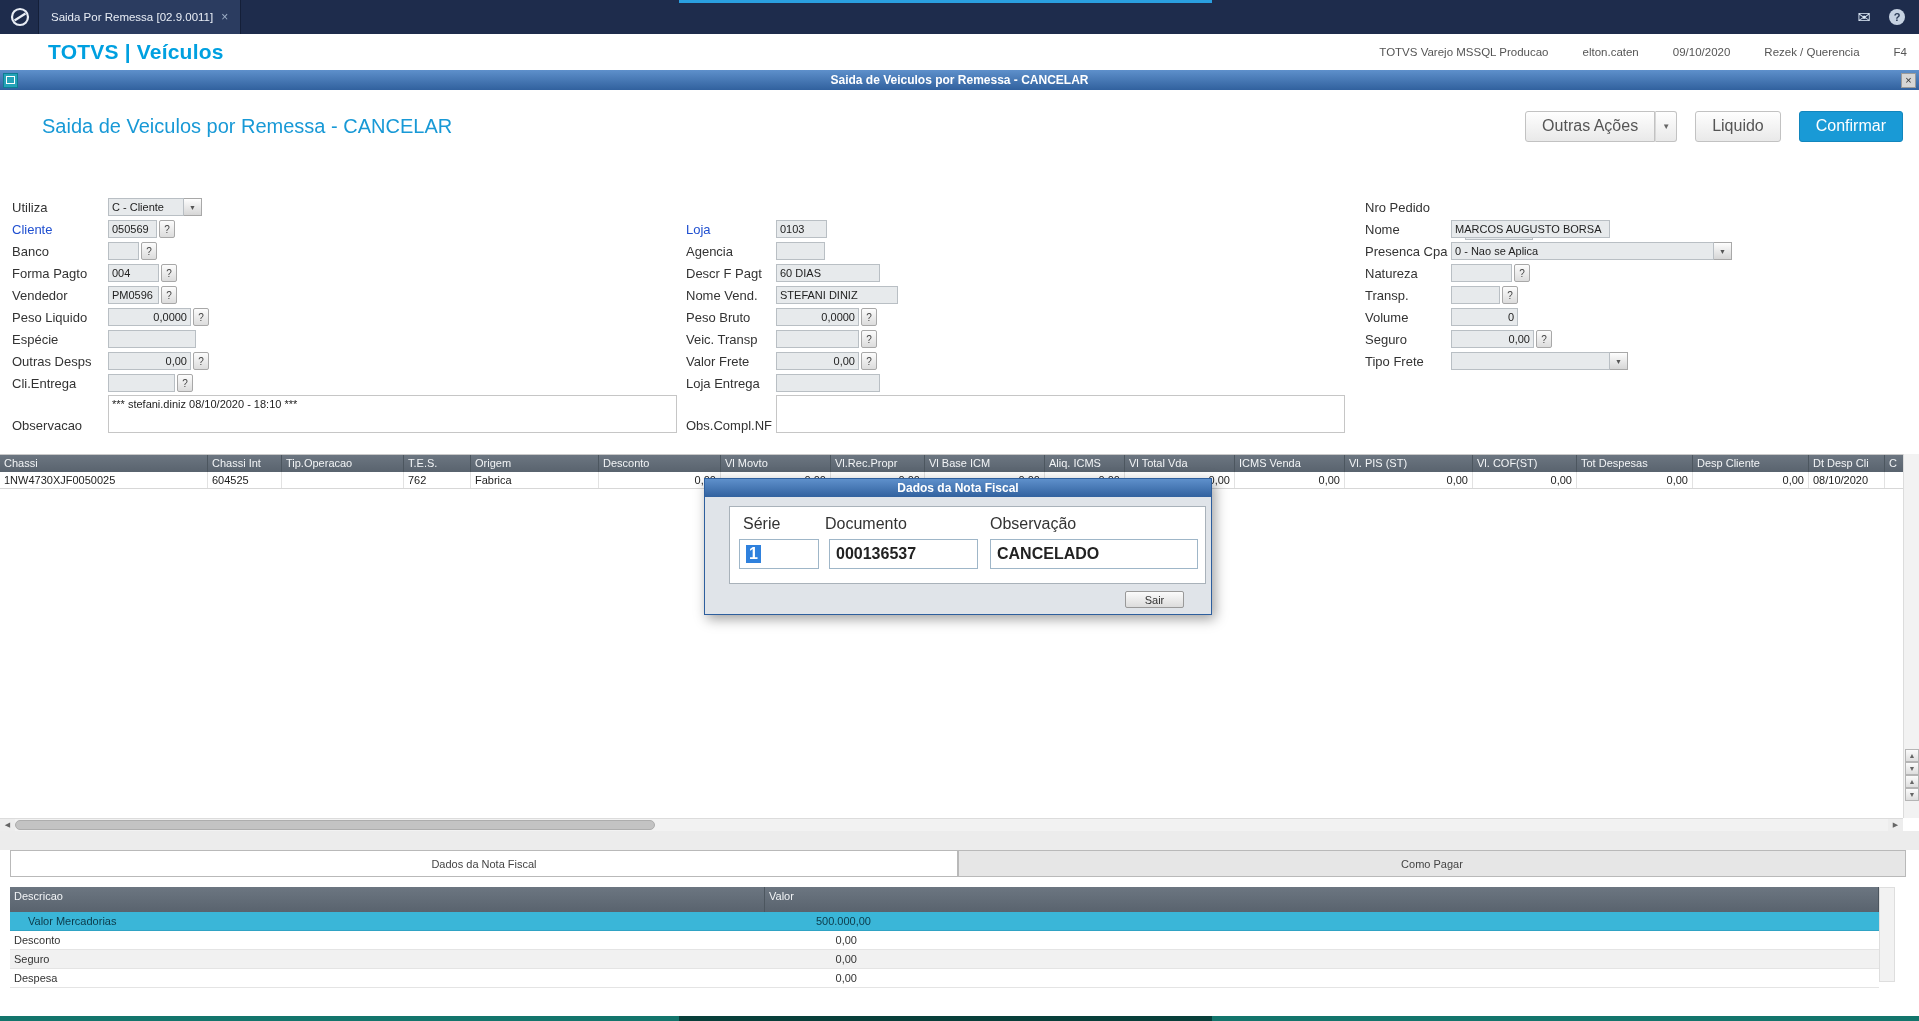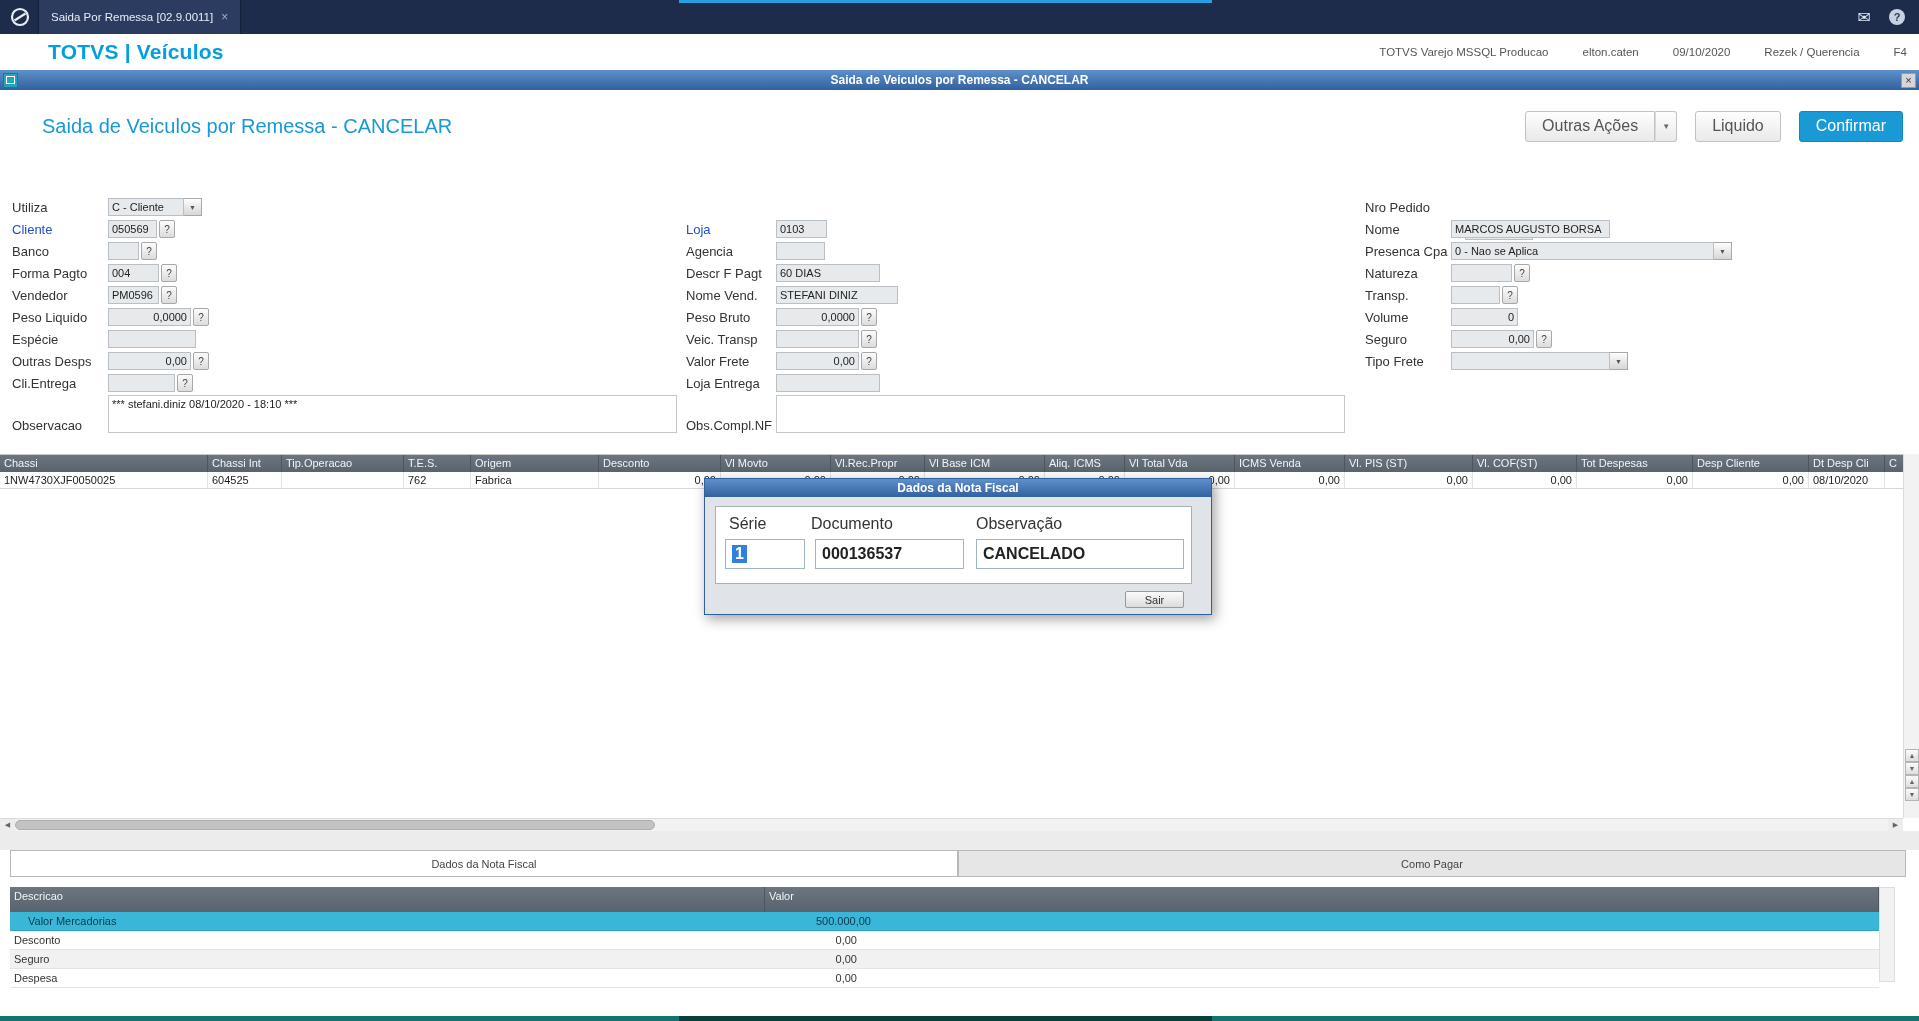--- a/index.html
+++ b/index.html
@@ -88,21 +88,21 @@
   .bt-row.selected .bt-cell{color:#0c3a49;}
   .bt-cell{font-size:11px;color:#333;line-height:19px;padding:0 4px;}
   .bt-cell.desc{width:755px;}
   .bt-cell.valor{flex:1;}
   .val-box{display:inline-block;width:88px;text-align:right;}
   .btable-scroll{position:absolute;top:797px;left:1879px;width:16px;height:95px;background:#f2f2f2;border:1px solid #dedede;}
 
   
   .dialog{position:absolute;left:704px;top:388px;width:508px;height:137px;background:#e0e4e9;border:1px solid #2e5f9e;box-shadow:3px 4px 12px rgba(0,0,0,.38);z-index:40;}
   .dlg-title{height:18px;background:linear-gradient(#5e90cb,#31619e);color:#fff;font-size:12px;font-weight:bold;text-align:center;line-height:18px;}
-  .dlg-panel{position:absolute;left:10px;top:27px;width:477px;height:78px;background:#fff;border:1px solid #a9b2ba;}
+  .dlg-panel{position:absolute;left:24px;top:27px;width:477px;height:78px;background:#fff;border:1px solid #a9b2ba;}
   .dlg-label{position:absolute;top:8px;font-size:16px;color:#333;}
   .dlg-input{position:absolute;top:32px;height:30px;background:#fff;border:1px solid #9fb6c8;font-size:16px;font-weight:bold;color:#222;display:flex;align-items:center;padding:0 6px;cursor:text;}
   .dlg-input .sel{background:#2f81dd;color:#fff;padding:0 3px;}
   .dlg-exit{position:absolute;right:27px;bottom:6px;width:59px;height:17px;background:linear-gradient(#fbfbfb,#dcdcdc);border:1px solid #999;border-radius:2px;font-size:11px;color:#333;display:flex;align-items:center;justify-content:center;cursor:pointer;font-family:inherit;}
 
   
   .bottombar{position:absolute;left:0;bottom:0;width:100%;height:5px;background:#13756c;}
   .bottom-accent{position:absolute;left:679px;top:0;width:533px;height:5px;background:#083f3a;}
 </style>
 </head>

